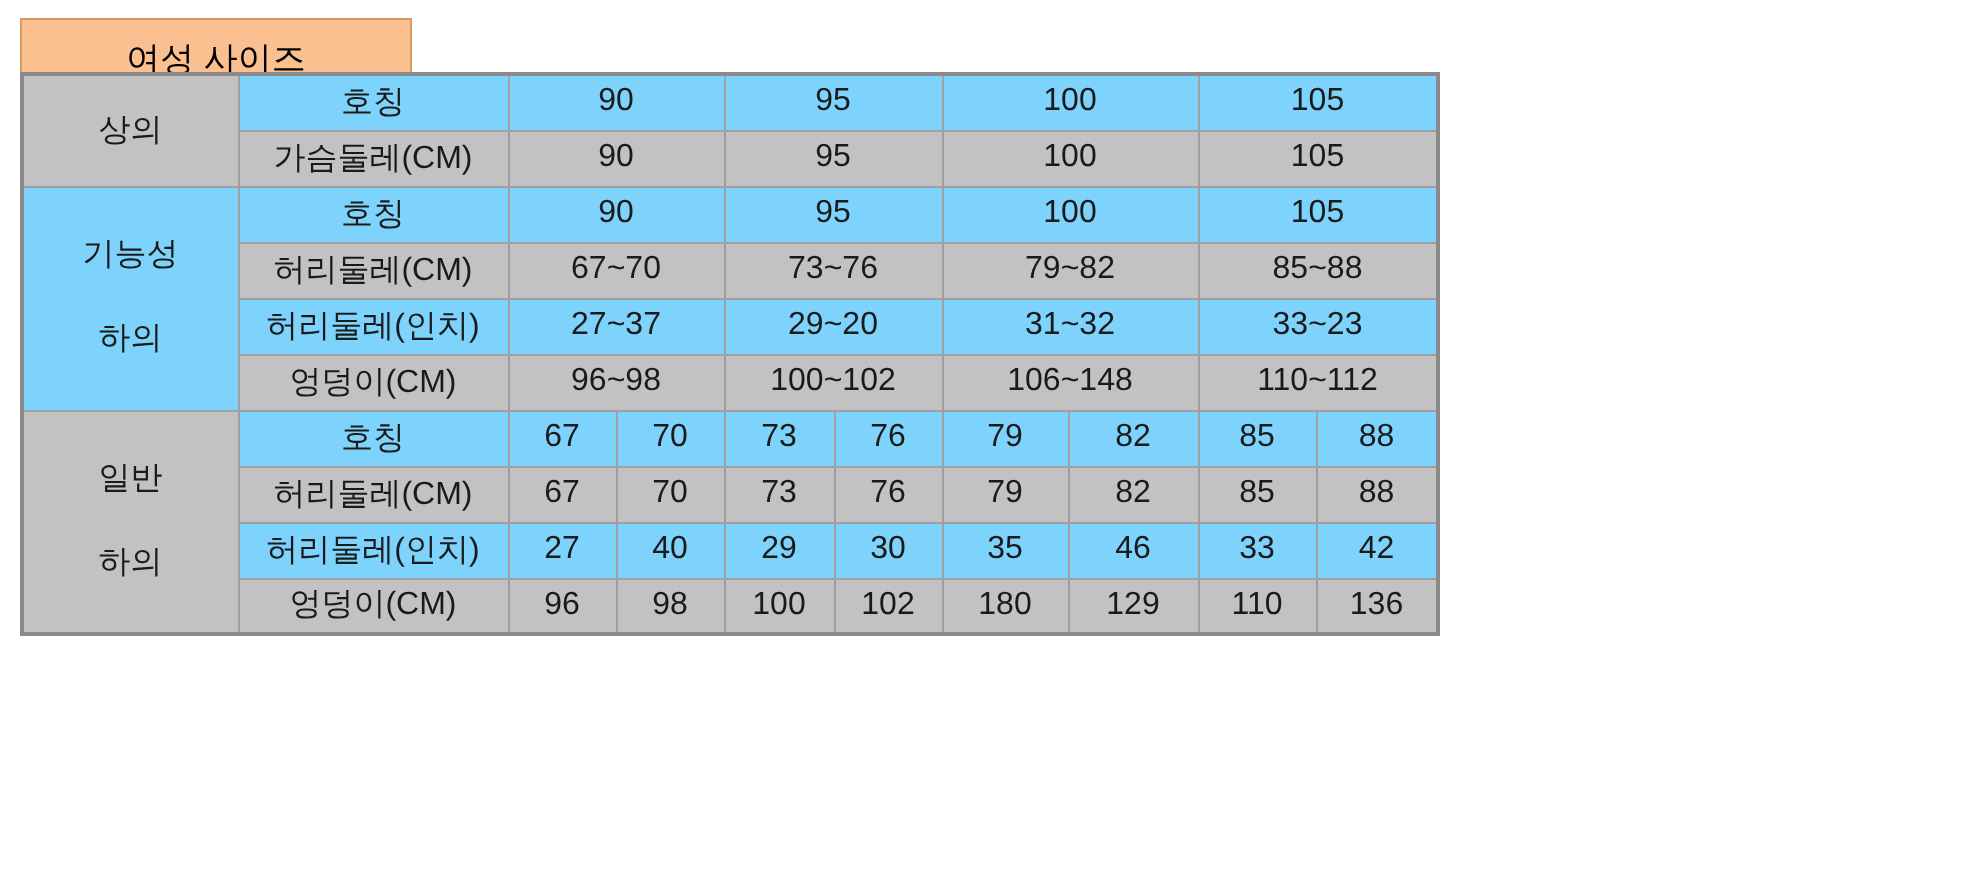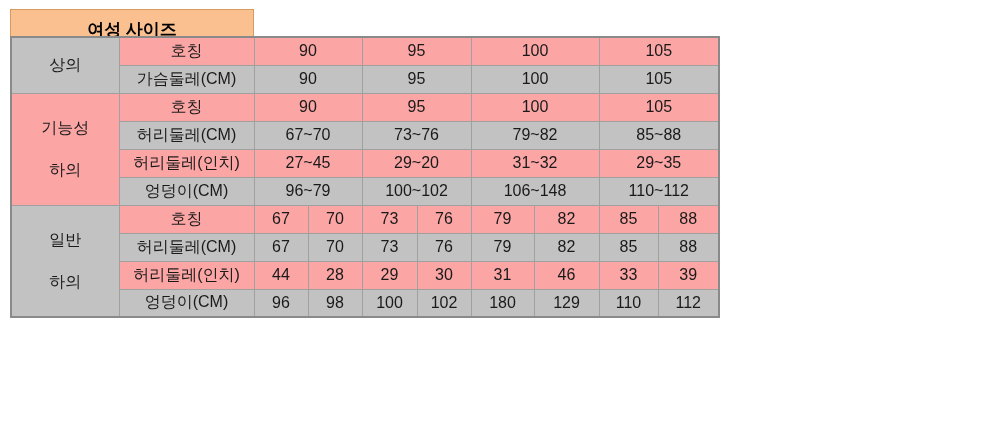--- a/index.html
+++ b/index.html
@@ -9,29 +9,29 @@
     position: relative;
     width: 981px;
     height: 437px;
     background: #ffffff;
     overflow: hidden;
   }
   .title-box {
     position: absolute;
     left: 10px;
     top: 9px;
-    width: 244px;
+    width: 196px;
     height: 41px;
     background: #FAC090;
     border: 1px solid #d79a5f;
     display: flex;
     align-items: center;
     justify-content: center;
     font-size: 17px;
-    font-weight: bold;
+    font-weight: normal;
     color: #000000;
   }
   table.size-table {
     position: absolute;
     left: 10px;
     top: 36px;
     border-collapse: collapse;
     table-layout: fixed;
     border: 2px solid #8a8a8a;
   }
@@ -40,21 +40,21 @@
     height: 28px;
     padding: 0 2px;
     text-align: center;
     vertical-align: middle;
     font-size: 16px;
     color: #1a1a1a;
     overflow: hidden;
     white-space: nowrap;
   }
   td.bg-gray { background: #C2C2C2; }
-  td.bg-white { background: #fca5a5; }
+  td.bg-white { background: #7dd3fc; }
   .group-stack {
     display: flex;
     flex-direction: column;
     align-items: center;
     justify-content: center;
     gap: 24px;
     line-height: 18px;
   }
 </style>
 </head>
@@ -110,28 +110,28 @@
     </tr>
     <tr>
       <td class="bg-gray">허리둘레(CM)</td>
       <td class="bg-gray" colspan="2">67~70</td>
       <td class="bg-gray" colspan="2">73~76</td>
       <td class="bg-gray" colspan="2">79~82</td>
       <td class="bg-gray" colspan="2">85~88</td>
     </tr>
     <tr>
       <td class="bg-white">허리둘레(인치)</td>
-      <td class="bg-white" colspan="2">27~45</td>
+      <td class="bg-white" colspan="2">27~37</td>
       <td class="bg-white" colspan="2">29~20</td>
       <td class="bg-white" colspan="2">31~32</td>
-      <td class="bg-white" colspan="2">29~35</td>
+      <td class="bg-white" colspan="2">33~23</td>
     </tr>
     <tr>
       <td class="bg-gray">엉덩이(CM)</td>
-      <td class="bg-gray" colspan="2">96~79</td>
+      <td class="bg-gray" colspan="2">96~98</td>
       <td class="bg-gray" colspan="2">100~102</td>
       <td class="bg-gray" colspan="2">106~148</td>
       <td class="bg-gray" colspan="2">110~112</td>
     </tr>
 
     <tr>
       <td class="bg-gray" rowspan="4">
         <div class="group-stack">
           <div>일반</div>
           <div>하의</div>
@@ -153,36 +153,36 @@
       <td class="bg-gray">70</td>
       <td class="bg-gray">73</td>
       <td class="bg-gray">76</td>
       <td class="bg-gray">79</td>
       <td class="bg-gray">82</td>
       <td class="bg-gray">85</td>
       <td class="bg-gray">88</td>
     </tr>
     <tr>
       <td class="bg-white">허리둘레(인치)</td>
-      <td class="bg-white">44</td>
-      <td class="bg-white">28</td>
+      <td class="bg-white">27</td>
+      <td class="bg-white">40</td>
       <td class="bg-white">29</td>
       <td class="bg-white">30</td>
-      <td class="bg-white">31</td>
+      <td class="bg-white">35</td>
       <td class="bg-white">46</td>
       <td class="bg-white">33</td>
-      <td class="bg-white">39</td>
+      <td class="bg-white">42</td>
     </tr>
     <tr>
       <td class="bg-gray">엉덩이(CM)</td>
       <td class="bg-gray">96</td>
       <td class="bg-gray">98</td>
       <td class="bg-gray">100</td>
       <td class="bg-gray">102</td>
       <td class="bg-gray">180</td>
       <td class="bg-gray">129</td>
       <td class="bg-gray">110</td>
-      <td class="bg-gray">112</td>
+      <td class="bg-gray">136</td>
     </tr>
   </tbody>
     </table>
 
 </div>
 
 </body></html>

